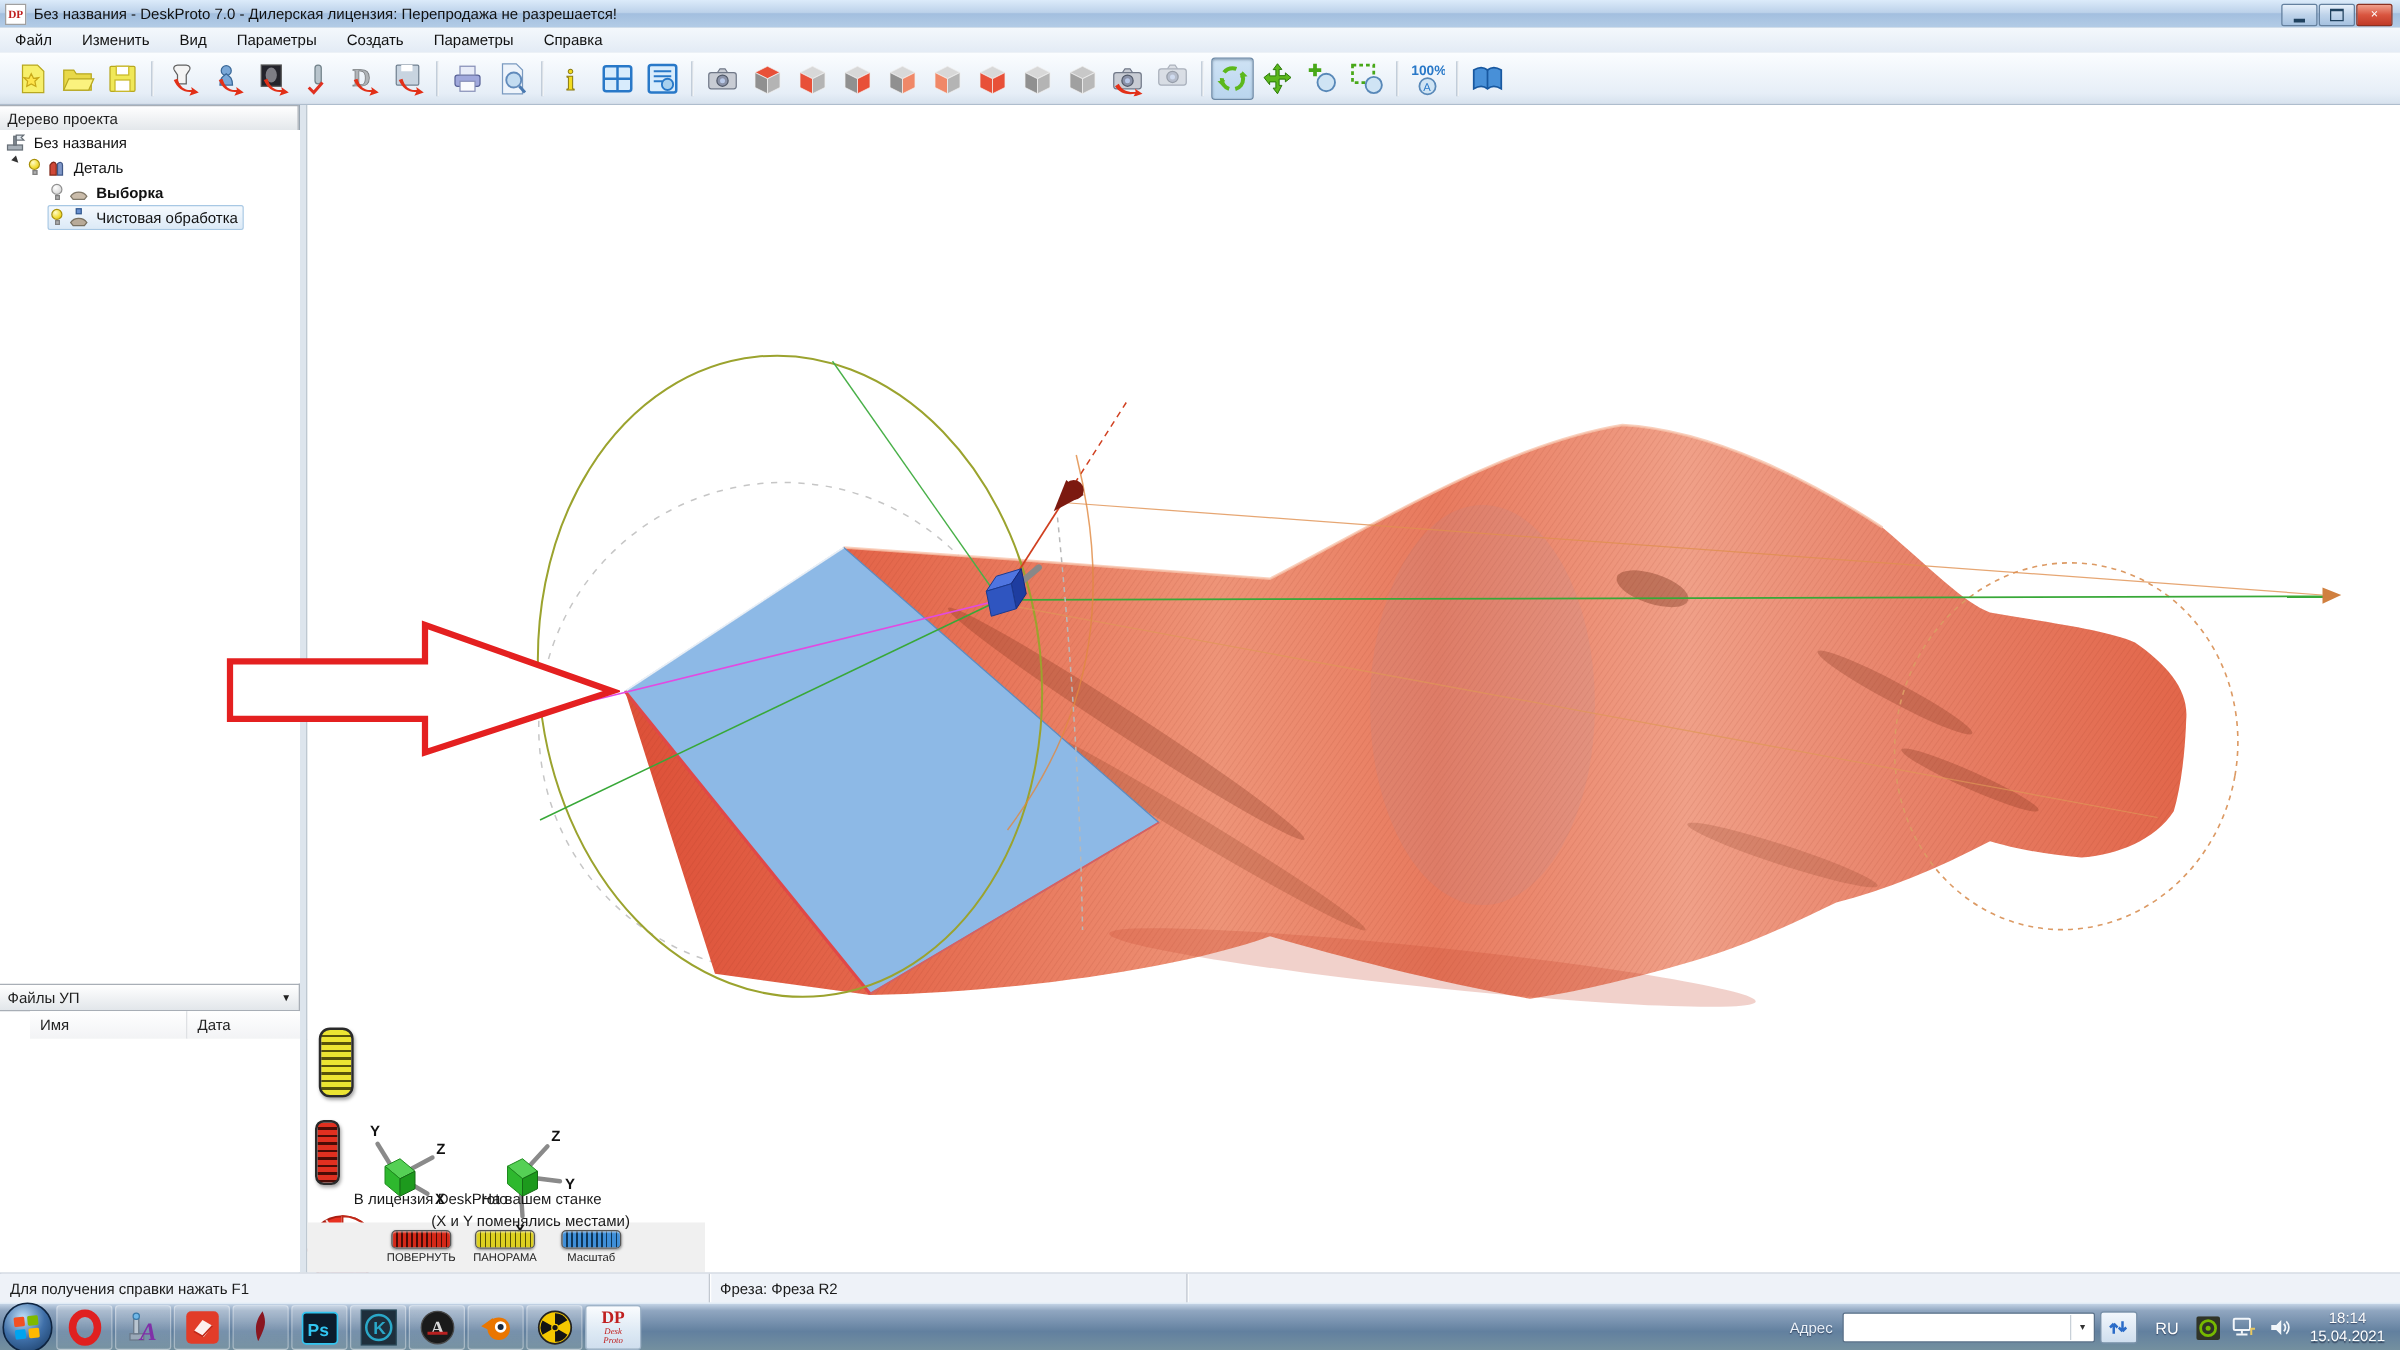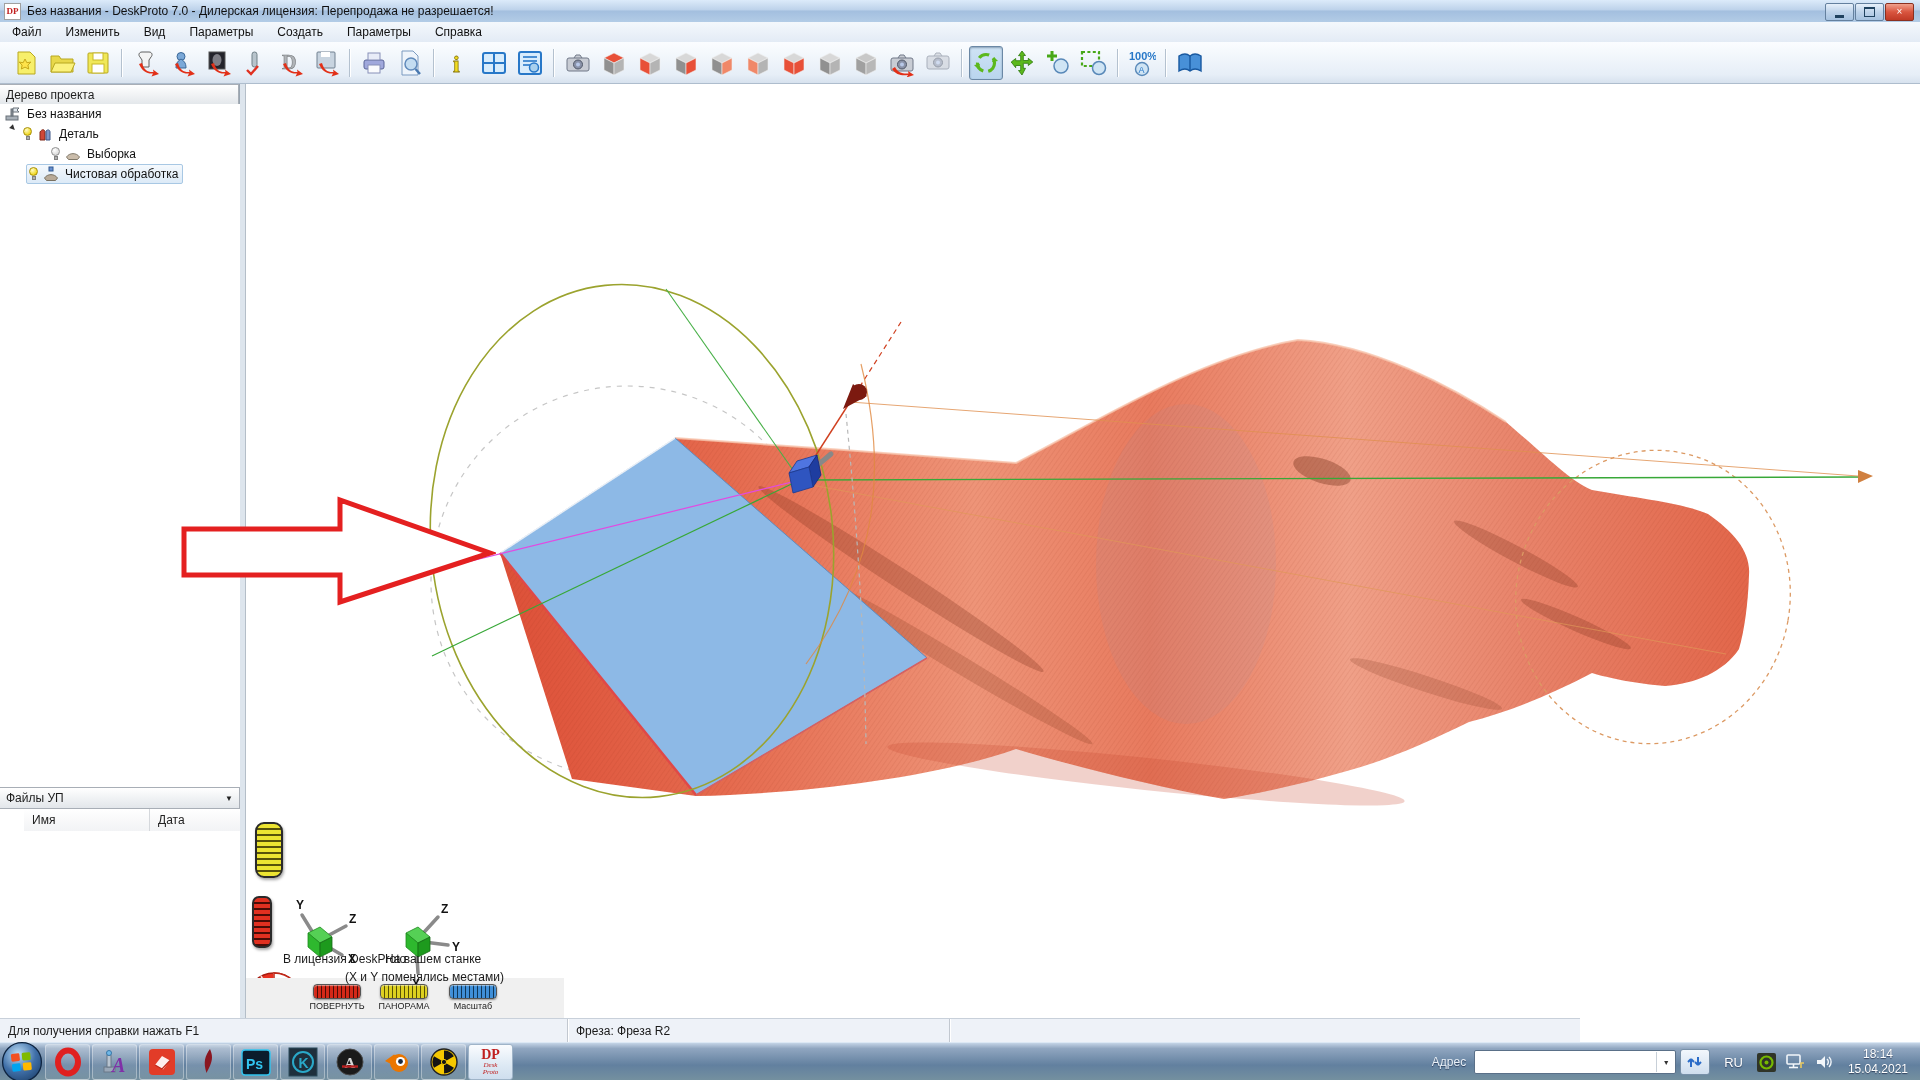--- a/index.html
+++ b/index.html
@@ -74,21 +74,21 @@
   .red-bar{left:6px;top:812px;width:16px;height:48px;border-radius:7px;
     background:repeating-linear-gradient(180deg,#e03020 0 4px,#4a0c06 4px 6px);}
   .vp-btn-bar{position:absolute;height:13px;width:46px;border:1px solid #555;border-radius:4px;
     box-shadow:0 1px 2px rgba(0,0,0,.4), inset 0 1px 1px rgba(255,255,255,.5);}
   .vp-btn-label{position:absolute;width:64px;text-align:center;font-size:9px;color:#222;}
   .bar-red{background:repeating-linear-gradient(90deg,#d42818 0 3px,#4a0c06 3px 4px);}
   .bar-yellow{background:repeating-linear-gradient(90deg,#ddd020 0 3px,#565004 3px 4px);}
   .bar-blue{background:repeating-linear-gradient(90deg,#3f8fd8 0 3px,#0e3658 3px 4px);}
   .legend-text{position:absolute;font-size:12px;color:#1a1a1a;white-space:nowrap;}
   
-  .statusbar{position:absolute;left:0;top:1018px;width:1580px;height:24px;background:#eef2f8;
+  .statusbar{position:absolute;left:0;top:1018px;width:1920px;height:24px;background:#eef2f8;
     border-top:1px solid #c8d0da;display:flex;box-sizing:border-box;text-align:center;}
   .status-cell{height:100%;box-sizing:border-box;border-right:1px solid #c2c8d0;box-shadow:1px 0 0 #ffffff;
     font-size:12px;color:#1a1a1a;display:flex;align-items:center;padding:0 8px;}
   
   .taskbar{position:absolute;left:0;top:1042px;width:1920px;height:38px;
     background:linear-gradient(180deg,#c4d4e6 0%,#90a6c0 15%,#62809f 60%,#74909f 100%);
     border-top:1px solid #dce8f4;box-sizing:border-box;display:flex;align-items:center;}
   .tb-apps{display:flex;align-items:center;height:38px;}
   .app-cell{width:43px;height:34px;margin:0 1px;border:1px solid rgba(255,255,255,.35);border-radius:3px;
     background:linear-gradient(rgba(255,255,255,.28),rgba(255,255,255,.04));
@@ -380,30 +380,30 @@
           <span class="expander">▶</span>
           <span class="row-content">
             <span class="bulb "></span>
             <span class="tree-ico"><svg viewBox="0 0 16 16">
                 <path d="M3 14 V6 c2-3 4-3 5-0.5 V14 Z" fill="#d04838" stroke="#802818"></path>
                 <path d="M9 14 V5 c2-2 4-1 4 1 v8 Z" fill="#8098c8" stroke="#405888"></path>
               </svg></span>
             <span>Деталь</span>
           </span>
         </div>
-        <div class="tree-row" style="padding-left: 48px;">
+        <div class="tree-row" style="padding-left: 38px; font-weight: bold;">
           <span class="row-content">
             <span class="bulb off"></span>
             <span class="tree-ico"><svg viewBox="0 0 16 16">
                 <path d="M1.5 11 c3-4.5 10-4.5 13 0 l-2 2.5 h-9 Z" fill="#cabcaa" stroke="#807868"></path>
               </svg></span>
             <span>Выборка</span>
           </span>
         </div>
-        <div class="tree-row selected" style="padding-left: 26px;">
+        <div class="tree-row selected" style="padding-left: 38px;">
           <span class="row-content">
             <span class="bulb "></span>
             <span class="tree-ico"><svg viewBox="0 0 16 16">
                 <rect x="6" y="1" width="4" height="4" fill="#6890d0" stroke="#305890"></rect>
                 <path d="M1.5 12 c3-4.5 10-4.5 13 0 l-2 2.5 h-9 Z" fill="#b8aa98" stroke="#787060"></path>
               </svg></span>
             <span>Чистовая обработка</span>
           </span>
         </div>
       </div>

